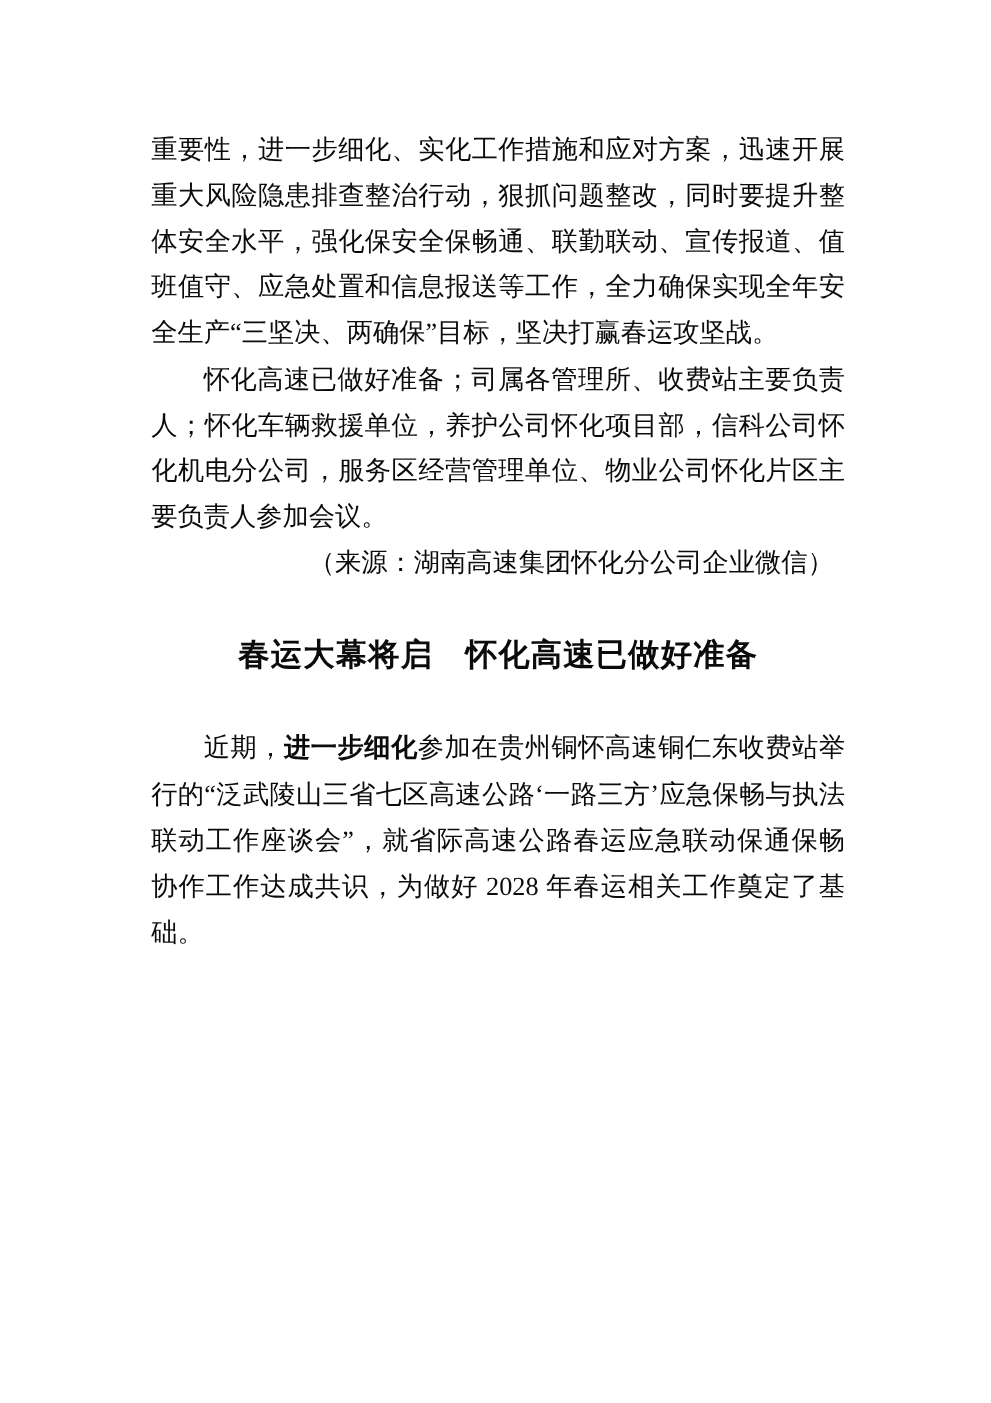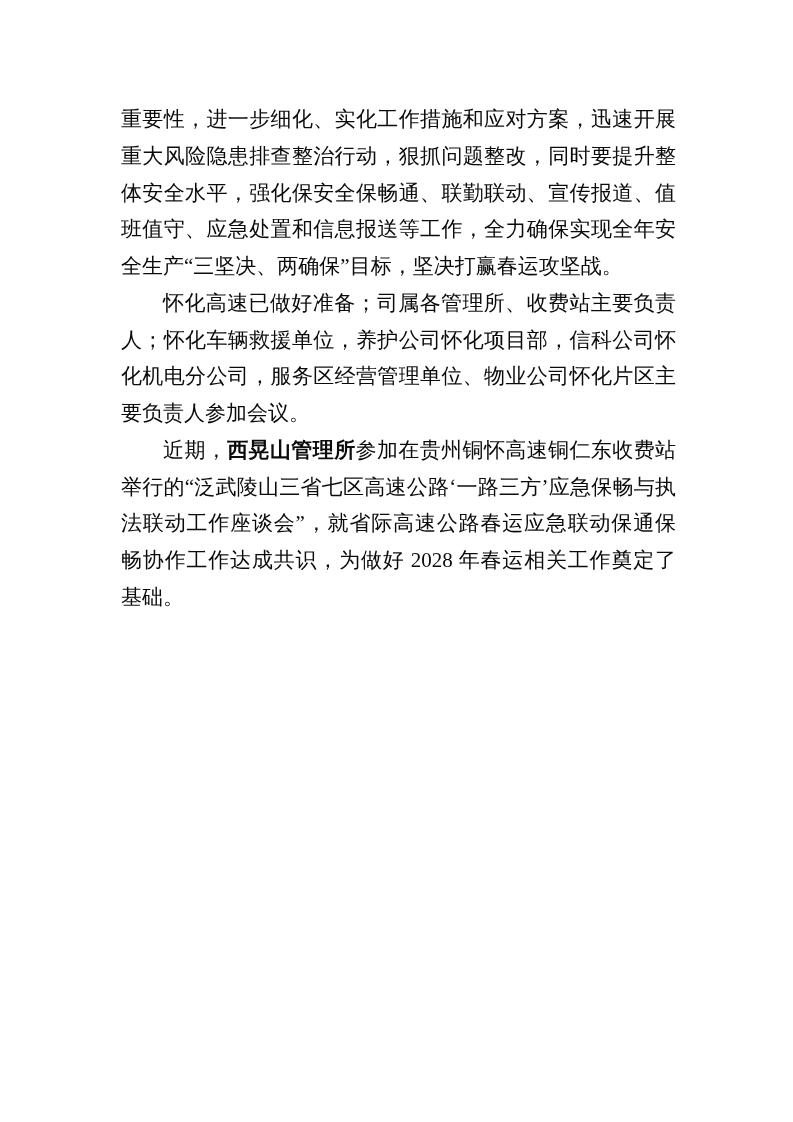--- a/index.html
+++ b/index.html
@@ -53,14 +53,16 @@
   .para.heading .seg.bold {
     font-family: "Liberation Sans", "DejaVu Sans", sans-serif;
   }
 </style>
 </head>
 <body>
 
 <main class="page" id="doc-root" style="color: rgb(11, 11, 11); background: rgb(255, 255, 255);">
     <p class="para body"><span class="seg">重要性，进一步细化、实化工作措施和应对方案，迅速开展重大风险隐患排查整治行动，狠抓问题整改，同时要提升整体安全水平，强化保安全保畅通、联勤联动、宣传报道、值班值守、应急处置和信息报送等工作，全力确保实现全年安全生产“三坚决、两确保”目标，坚决打赢春运攻坚战。</span></p>
     <p class="para body indent"><span class="seg">怀化高速已做好准备；司属各管理所、收费站主要负责人；怀化车辆救援单位，养护公司怀化项目部，信科公司怀化机电分公司，服务区经营管理单位、物业公司怀化片区主要负责人参加会议。</span></p>
-    <p class="para body indent"><span class="seg">近期，</span><span class="seg bold">西晃山管理所</span><span class="seg">参加在贵州铜怀高速铜仁东收费站举行的“泛武陵山三省七区高速公路‘一路三方’应急保畅与执法联动工作座谈会”，就省际高速公路春运应急联动保通保畅协作工作达成共识，为做好 2028 年春运相关工作奠定了基础。</span></p>
+    <p class="para source"><span class="seg">（来源：湖南高速集团怀化分公司企业微信）</span></p>
+    <p class="para heading"><span class="seg bold">春运大幕将启　怀化高速已做好准备</span></p>
+    <p class="para body indent"><span class="seg">近期，</span><span class="seg bold">进一步细化</span><span class="seg">参加在贵州铜怀高速铜仁东收费站举行的“泛武陵山三省七区高速公路‘一路三方’应急保畅与执法联动工作座谈会”，就省际高速公路春运应急联动保通保畅协作工作达成共识，为做好 2028 年春运相关工作奠定了基础。</span></p>
   </main>
 
 </body></html>

